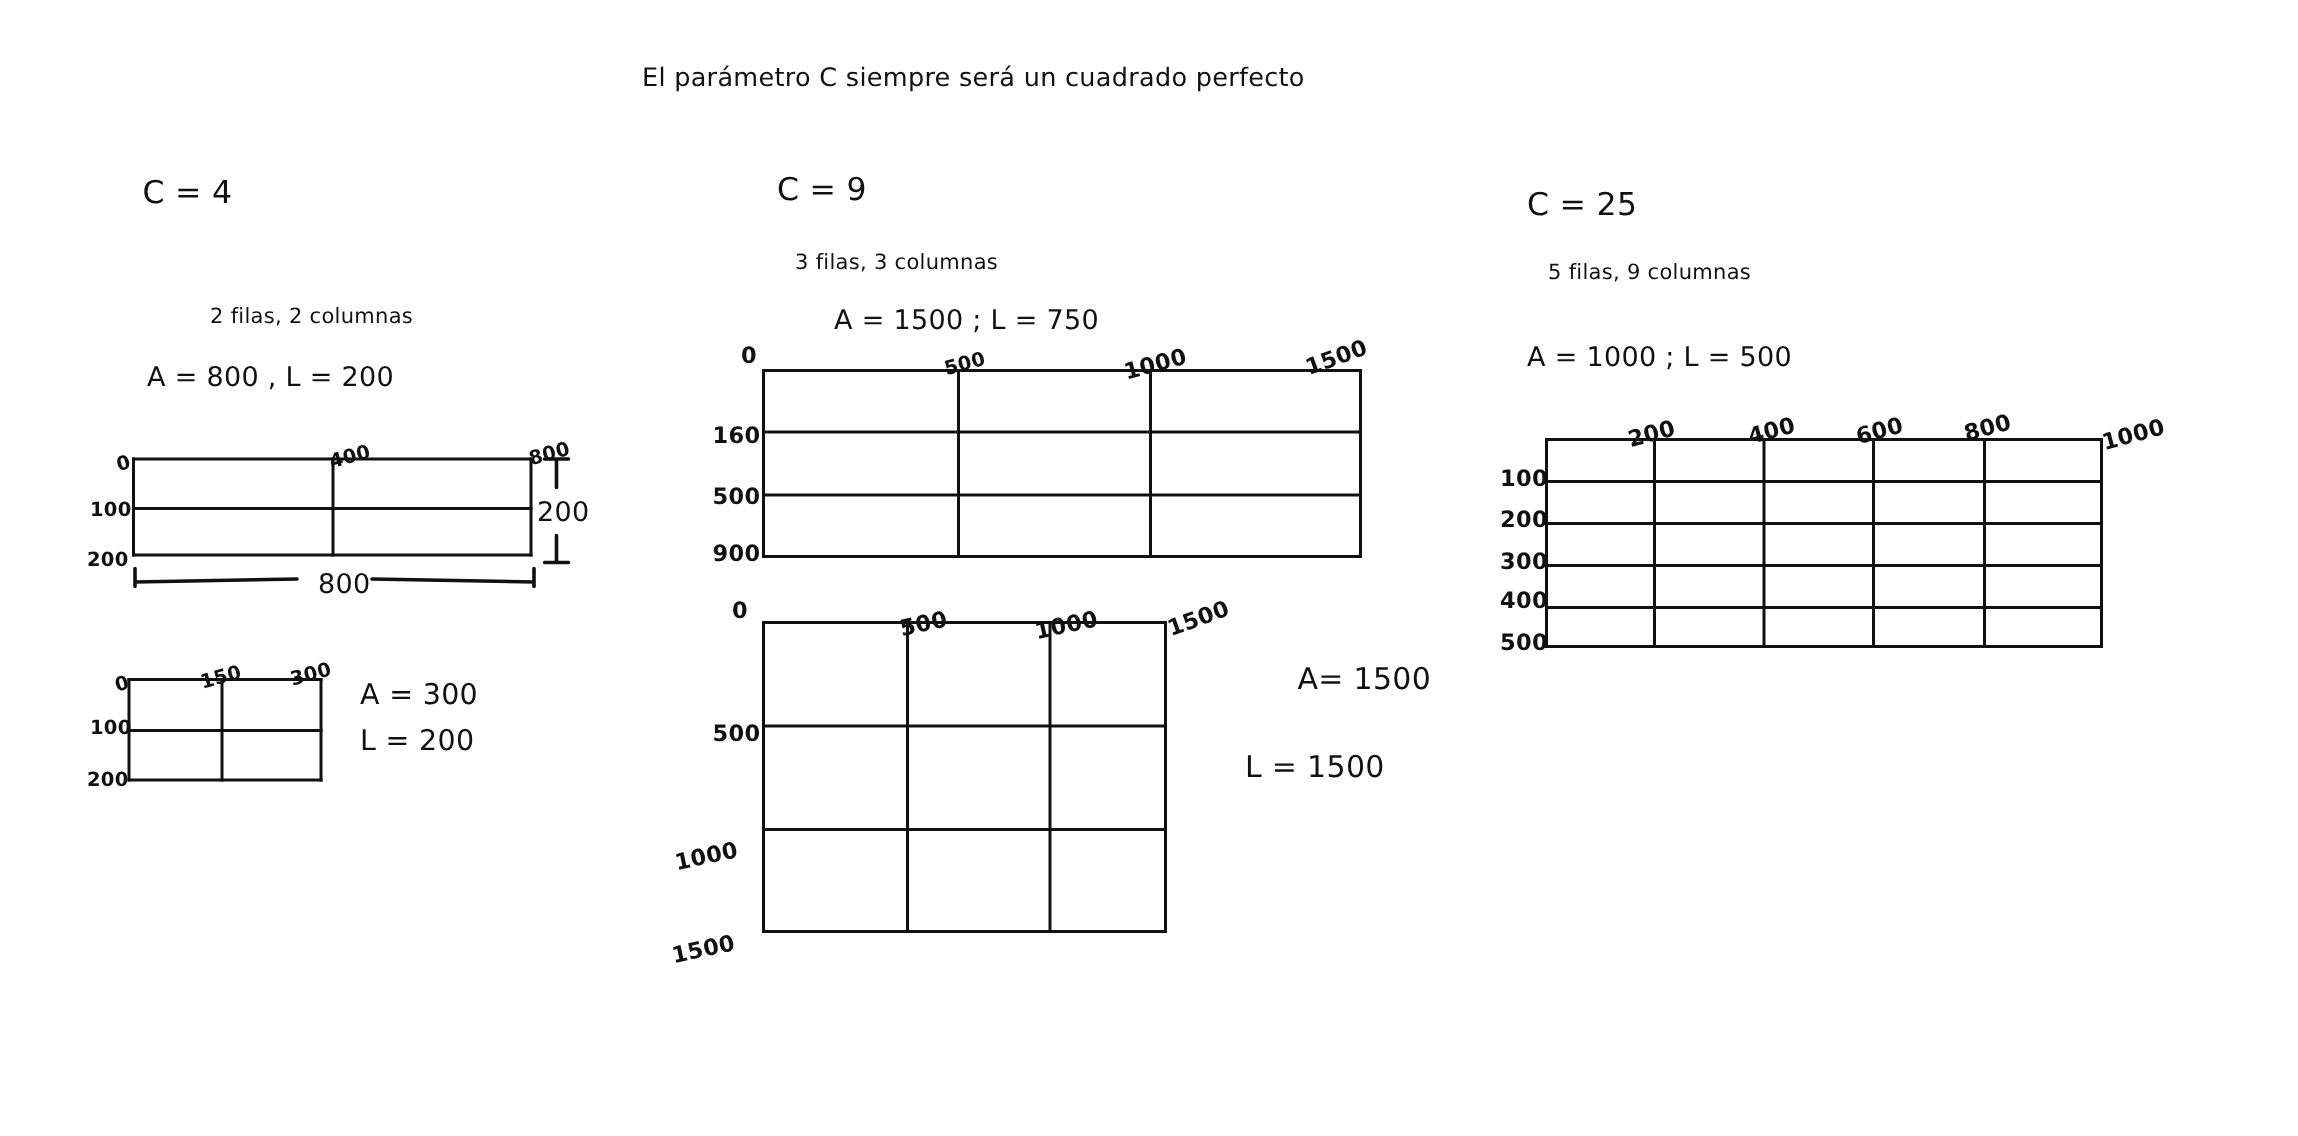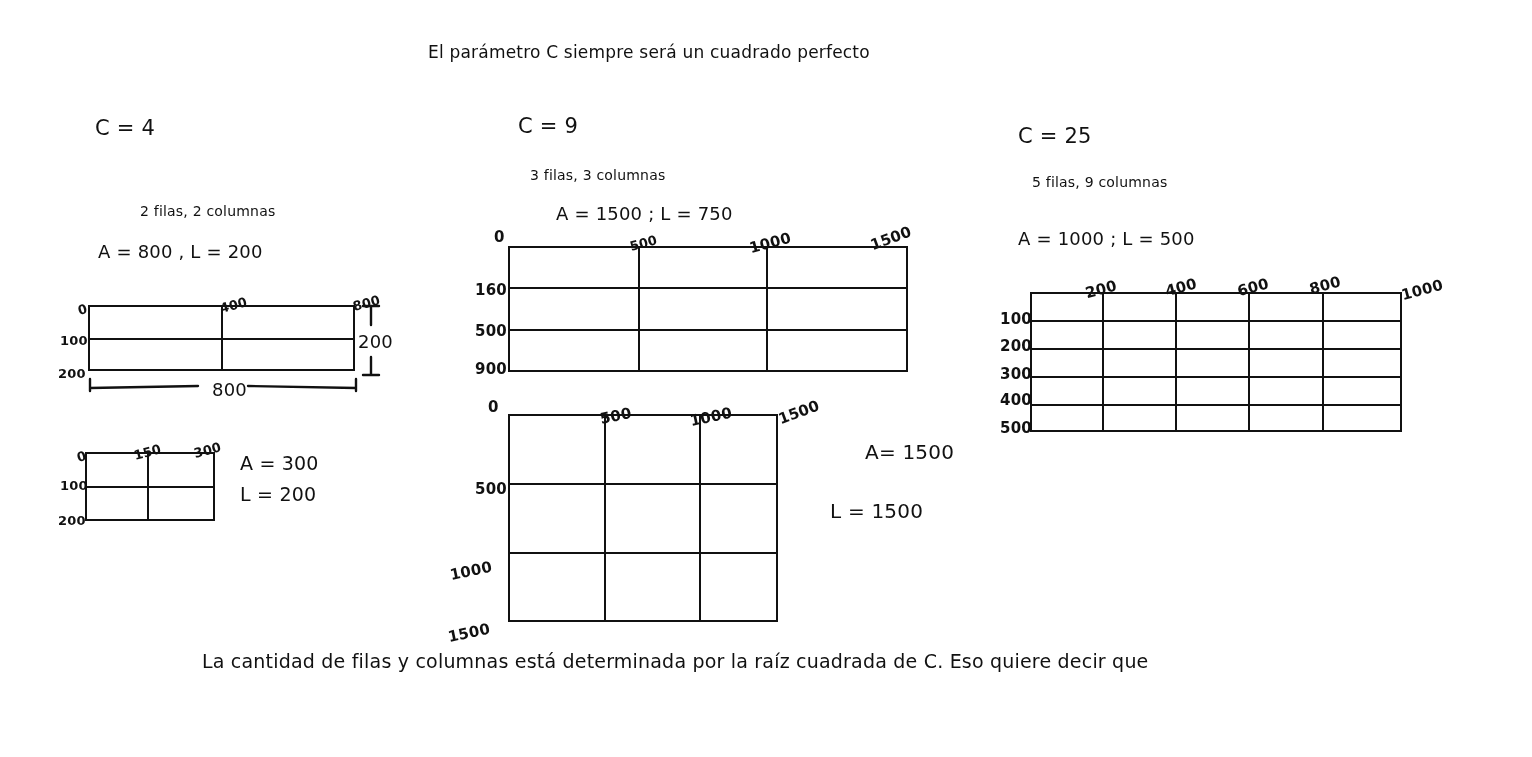--- a/index.html
+++ b/index.html
@@ -155,15 +155,14 @@
   <div class="abs hand tickBig rot-15" style="left:1168px;top:282px;">400</div>
   <div class="abs hand tickBig rot-15" style="left:1240px;top:282px;">600</div>
   <div class="abs hand tickBig rot-15" style="left:1312px;top:280px;">800</div>
   <div class="abs hand tickBig rot-15" style="left:1404px;top:286px;">1000</div>
   <div class="abs hand tickBig" style="left:1000px;top:310px;">100</div>
   <div class="abs hand tickBig" style="left:1000px;top:337px;">200</div>
   <div class="abs hand tickBig" style="left:1000px;top:365px;">300</div>
   <div class="abs hand tickBig" style="left:1000px;top:391px;">400</div>
   <div class="abs hand tickBig" style="left:1000px;top:419px;">500</div>
 
-  <div class="abs hand bottomText" style="left:202px;top:646px;">La cantidad de filas y columnas está determinada por la raíz cuadrada de C. Eso quiere decir que</div>
 
 </div>
 
 </body></html>

